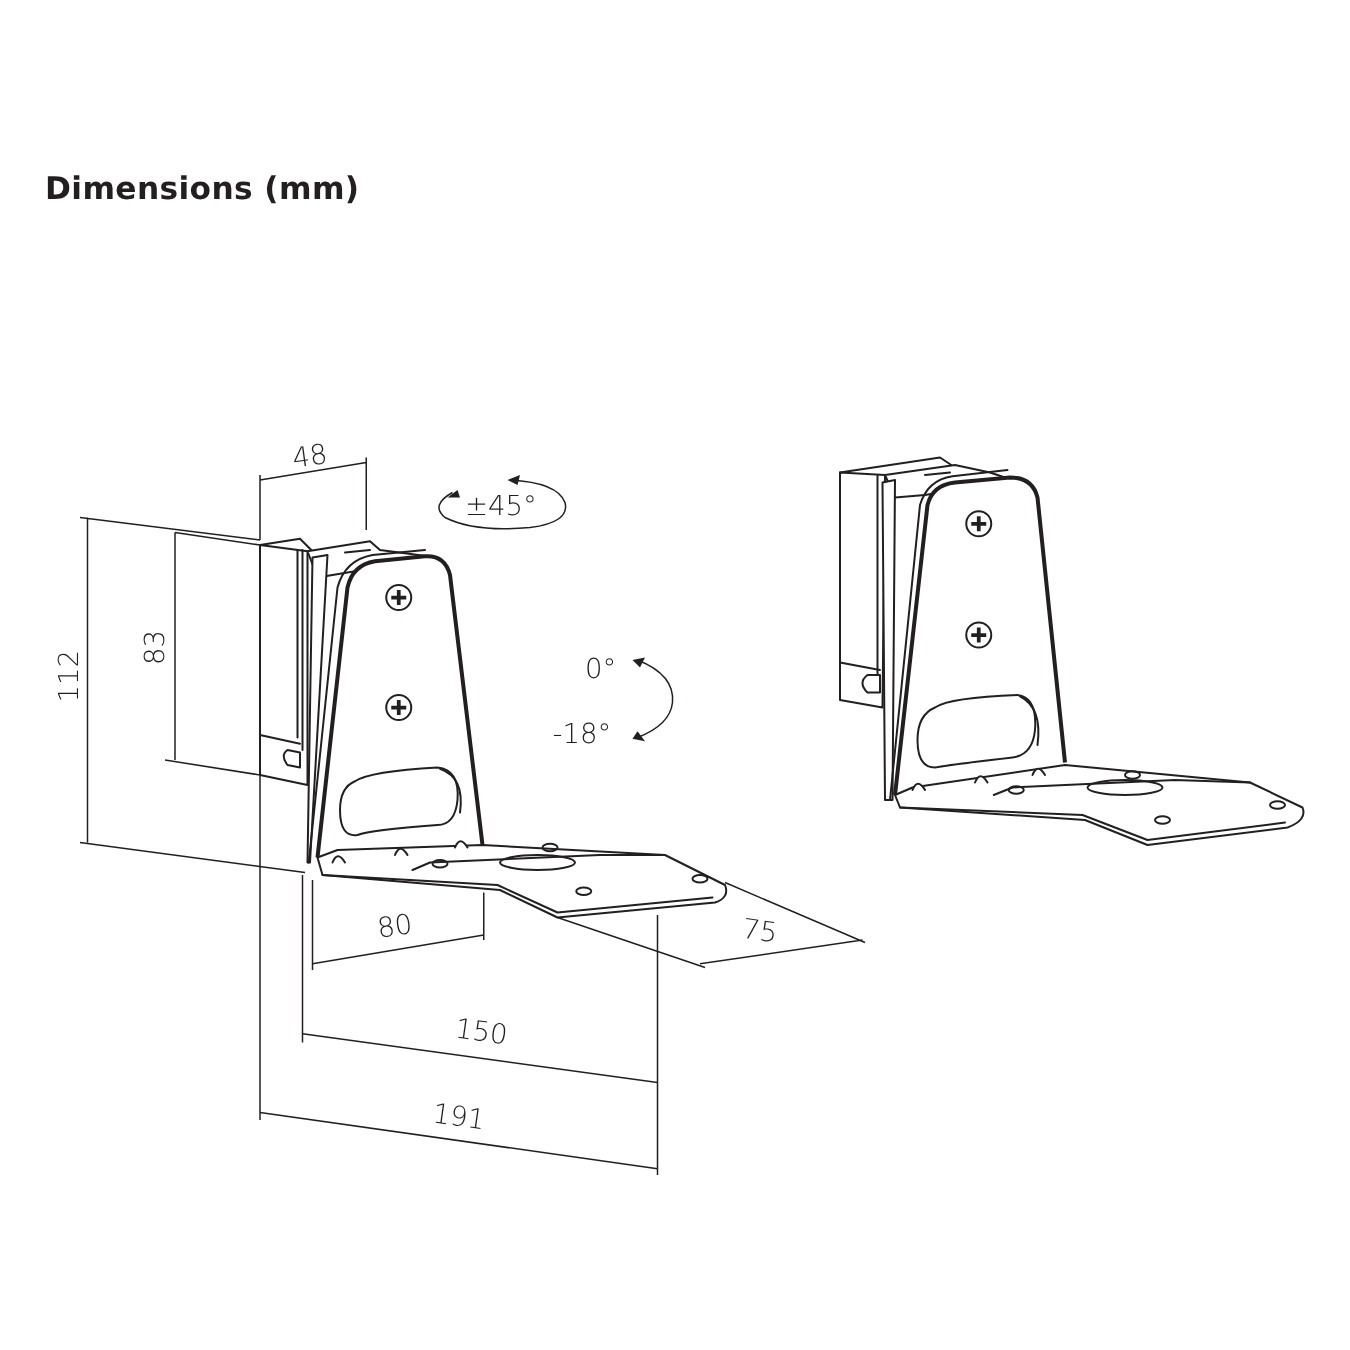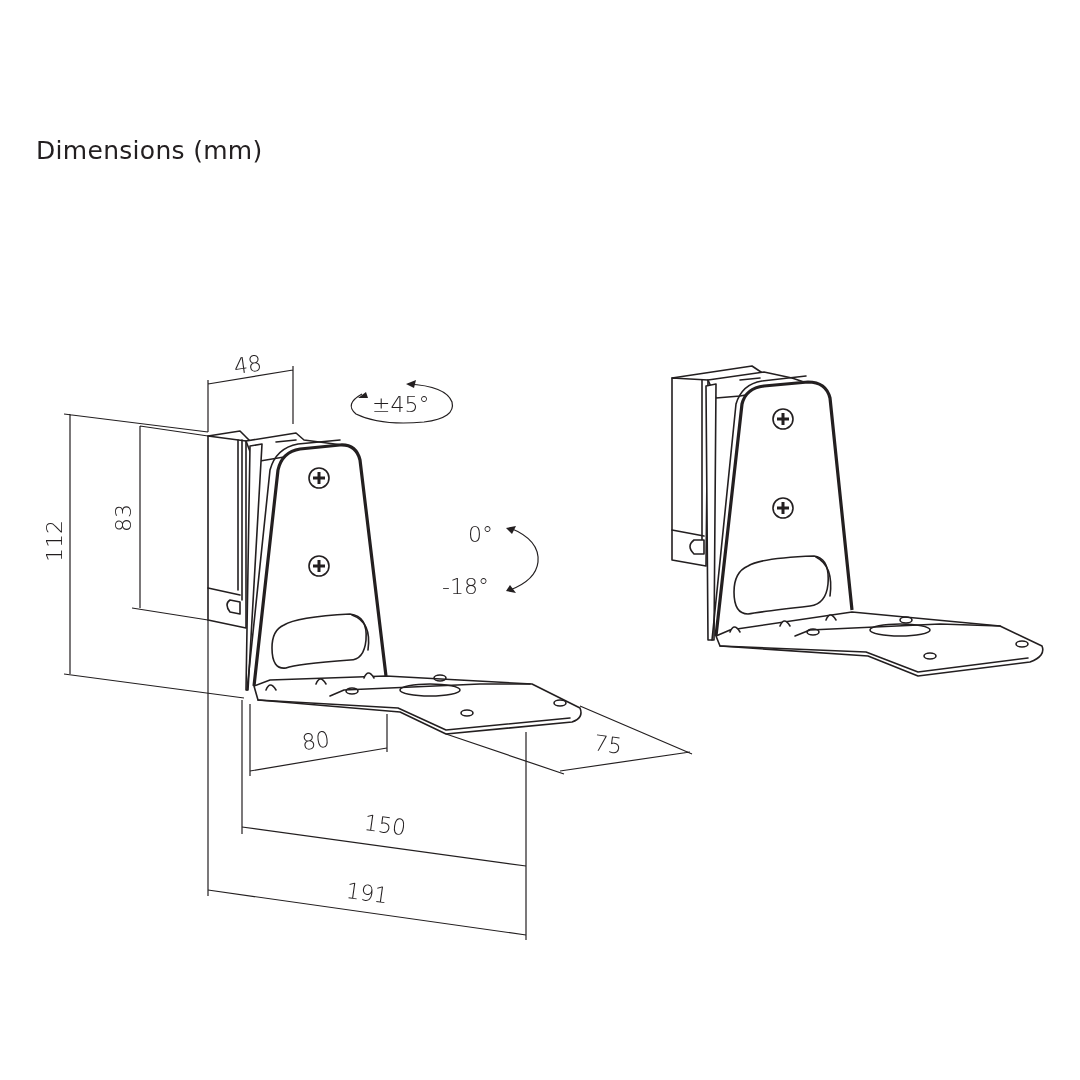--- a/index.html
+++ b/index.html
@@ -1,17 +1,17 @@
 <!DOCTYPE html>
 <html><head>
   <meta charset="utf-8">
   <style>
     html, body { margin: 0; padding: 0; background: #ffffff; }
     body { width: 1080px; height: 1080px; position: relative; overflow: hidden; font-family: "DejaVu Sans", sans-serif; color: #231f20; }
-    .title { position: absolute; left: 36px; top: 136px; font-size: 25px; font-weight: 400; letter-spacing: 0.3px; color: #231f20; }
+    .title { position: absolute; left: 36px; top: 136px; font-size: 25px; font-weight: 700; letter-spacing: 0.3px; color: #231f20; }
     svg.drawing { position: absolute; left: 0; top: 0; width: 1080px; height: 1080px; }
     .ln { stroke: #231f20; stroke-width: 1.6; fill: none; stroke-linejoin: round; stroke-linecap: round; }
     .thin { stroke: #231f20; stroke-width: 1.2; fill: none; }
     .thick { stroke: #231f20; stroke-width: 3.2; fill: none; stroke-linejoin: round; }
     .fillw { fill: #ffffff; }
     .dimtxt { font-family: "DejaVu Sans", sans-serif; font-size: 22px; fill: #231f20; font-weight: 300; }
     .angtxt { font-family: "DejaVu Sans", sans-serif; font-size: 22px; fill: #231f20; font-weight: 300; }
   </style>
 </head>
 <body>

